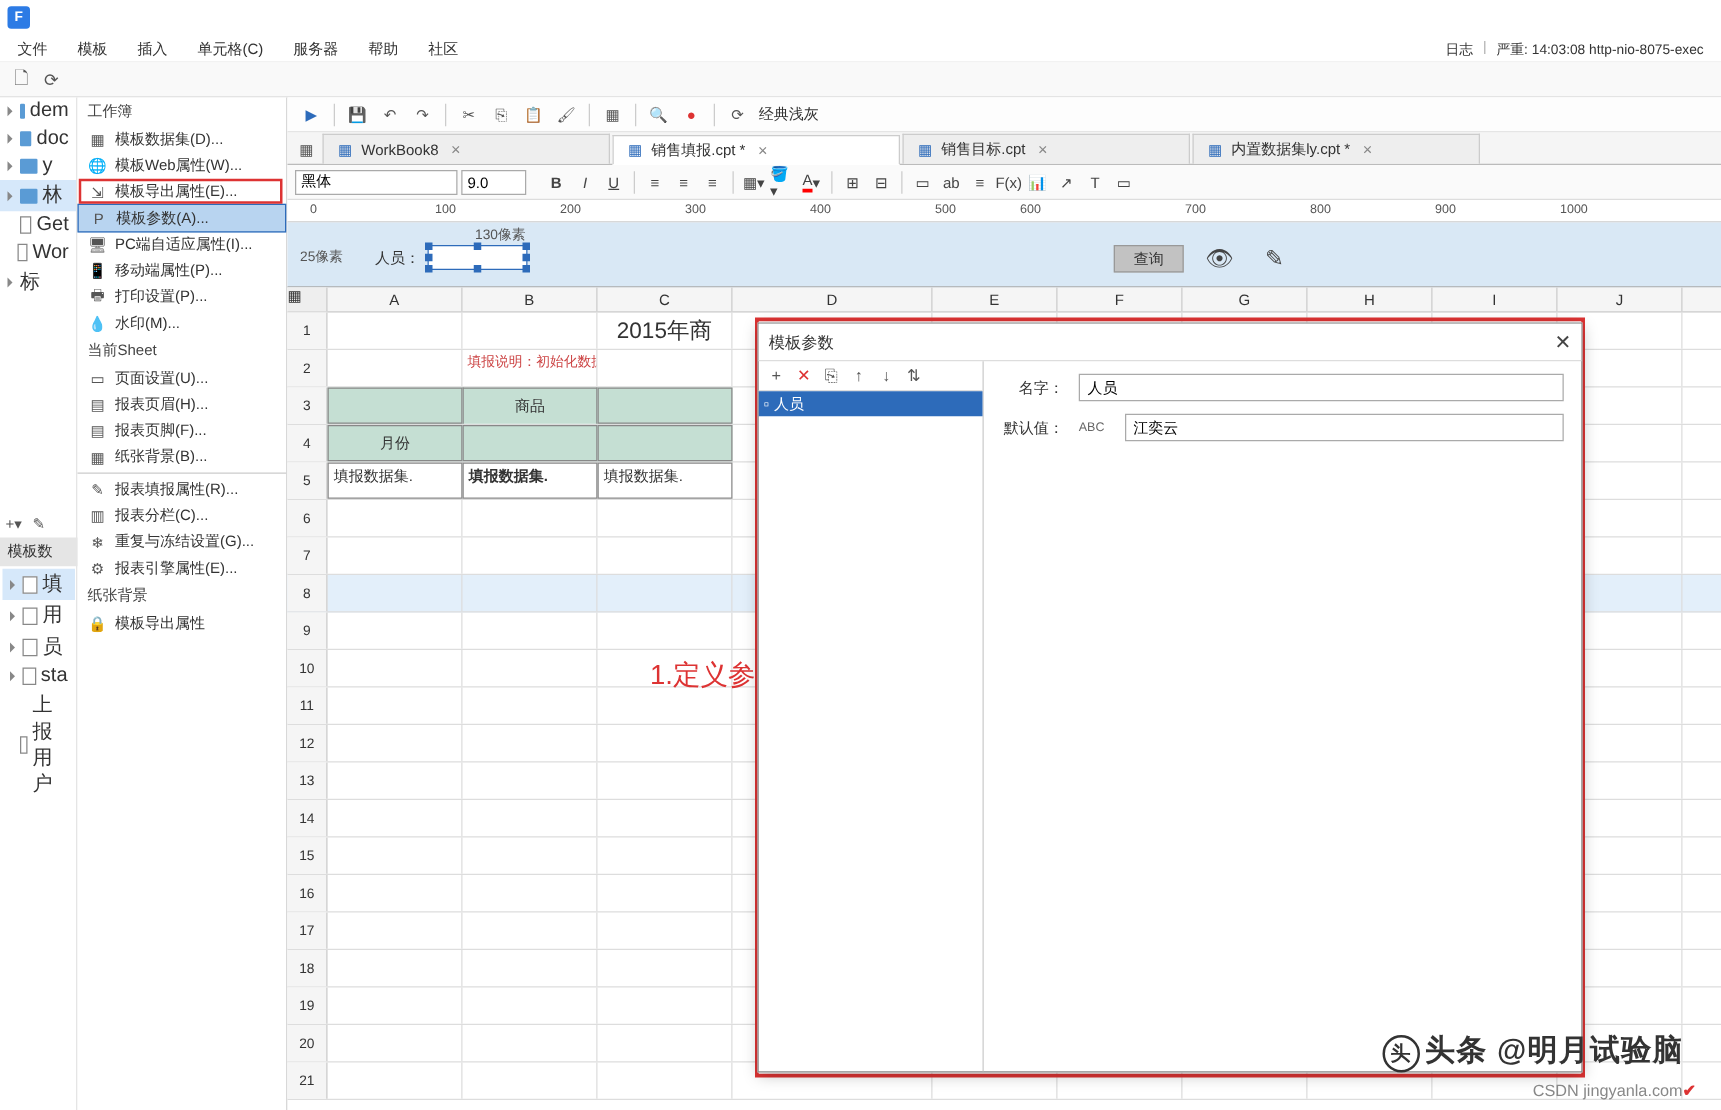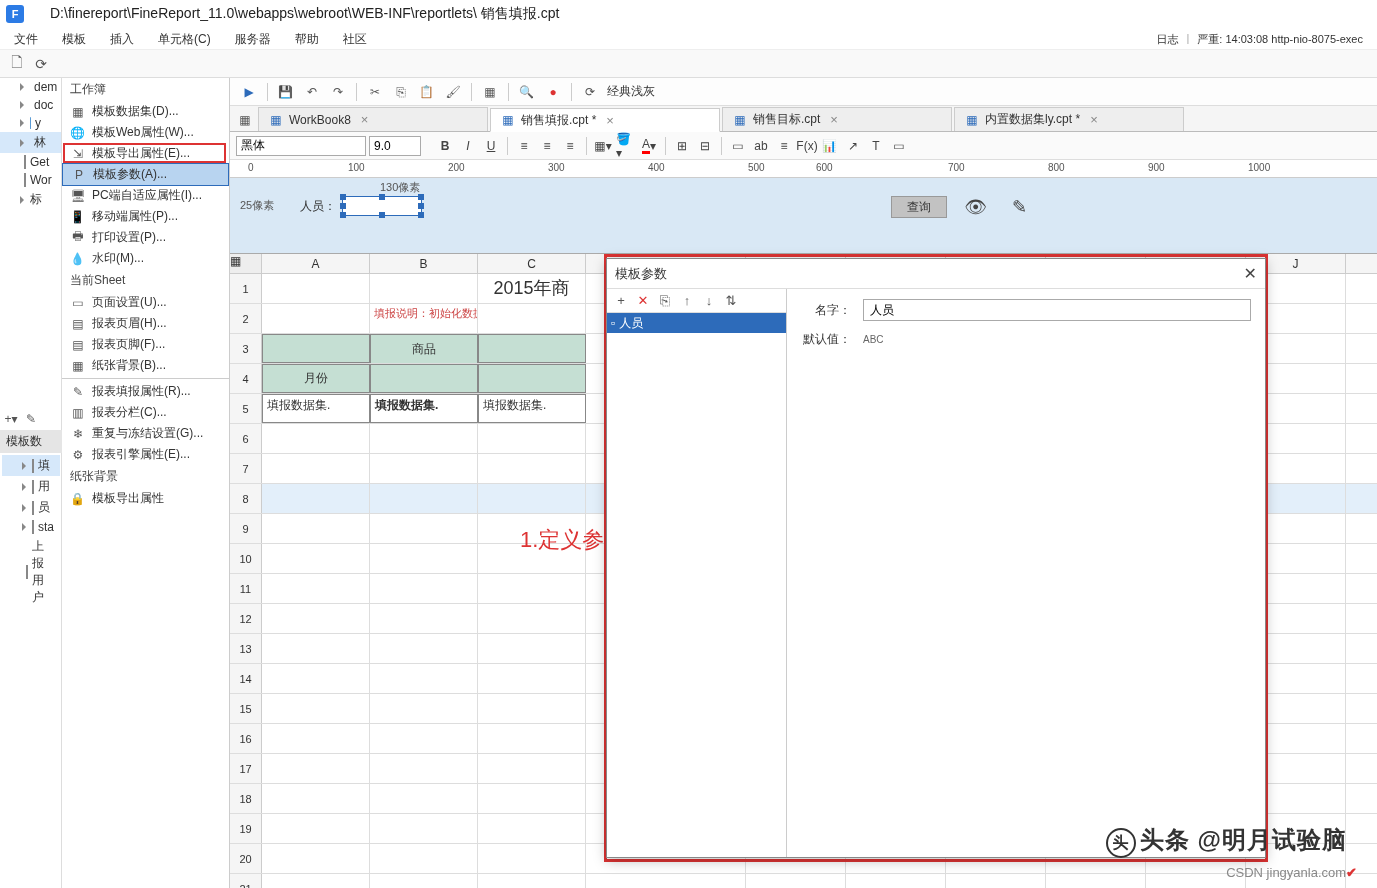--- a/index.html
+++ b/index.html
@@ -17,21 +17,21 @@
 
 .tb-row1 { height: 28px; display:flex; align-items:center; background:#f9f9f9; border-bottom:1px solid #ddd;}
 .tb-left { width: 62px; display:flex; gap:6px; padding-left:8px;}
 .tb-icon { width:18px; height:18px; color:#555; display:flex;align-items:center;justify-content:center;font-size:14px;}
 
 .main-area { display:flex; height: calc(888px - 28px - 22px - 28px); }
 .sidebar { width: 62px; border-right:1px solid #ddd; background:#fff; overflow:hidden; }
 .dropdown-col { width: 168px; background:#fff; border-right:1px solid #ccc; }
 .editor-col { flex:1; position:relative; background:#fff;}
 
-.sidebar-item { display:flex; align-items:center; gap:4px; padding:2px 20px; font-size:12px; color:#333;}
+.sidebar-item { display:flex; align-items:center; gap:4px; padding:2px 6px; font-size:16px; color:#333;}
 .sidebar-item.sel { background:#d6e8fa;}
 .folder-ic{width:14px;height:12px;background:#5a9bd5;border-radius:1px;}
 .tri{width:0;height:0;border-left:4px solid #888;border-top:4px solid transparent;border-bottom:4px solid transparent;margin-right:2px;}
 .file-ic{width:12px;height:14px;border:1px solid #888;background:#fff;}
 
 .dd-section { padding:3px 8px; font-size:12px; color:#444;}
 .dd-item { display:flex; align-items:center; gap:6px; padding:2px 8px; font-size:12px; }
 .dd-item.hi { background:#b8d4f0; border:1px solid #2d6bba; margin:-1px 0;}
 .dd-ic{width:16px;height:16px;display:flex;align-items:center;justify-content:center;color:#555;font-size:12px;}
 
@@ -49,21 +49,21 @@
 .tab-ic{width:14px;height:14px;color:#2d6bba;display:flex;align-items:center;justify-content:center;}
 
 .fmt-strip{height:28px;background:#fafafa;border-bottom:1px solid #ddd;display:flex;align-items:center;padding-left:6px;gap:3px;}
 .font-sel{width:130px;height:20px;border:1px solid #aaa;font-size:12px;padding:0 4px;background:#fff;}
 .size-sel{width:52px;height:20px;border:1px solid #aaa;font-size:12px;padding:0 4px;background:#fff;}
 .fbtn{width:20px;height:20px;display:flex;align-items:center;justify-content:center;color:#444;font-size:12px;}
 
 .ruler-h{height:18px;background:#fff;border-bottom:1px solid #ccc;position:relative;font-size:10px;color:#555;}
 .ruler-h .lbl{position:absolute;top:2px;}
 
-.param-panel{height:76px;background:#d9e8f5;border-bottom:1px solid #aaa;position:relative;}
+.param-panel{height:52px;background:#d9e8f5;border-bottom:1px solid #aaa;position:relative;}
 .param-panel .px-lbl{position:absolute;left:150px;top:2px;font-size:11px;color:#555;}
 .param-panel .px-lbl2{position:absolute;left:10px;top:20px;font-size:11px;color:#555;}
 .param-field{position:absolute;left:70px;top:18px;display:flex;align-items:center;gap:6px;}
 .param-field .lbl{font-size:12px;}
 .param-field .box{width:80px;height:20px;border:1px solid #2d6bba;background:#fff;position:relative;}
 .param-field .handle{width:6px;height:6px;background:#2d6bba;position:absolute;}
 .query-btn{position:absolute;right:430px;top:18px;width:56px;height:22px;background:#c2c2c2;color:#333;display:flex;align-items:center;justify-content:center;font-size:12px;border:1px solid #999;}
 .eye-ic{position:absolute;right:390px;top:18px;font-size:18px;color:#444;}
 .pen-ic{position:absolute;right:350px;top:18px;font-size:18px;color:#444;}
 
@@ -103,21 +103,20 @@
 .watermark1{position:absolute;right:30px;bottom:30px;font-size:24px;color:#333;font-weight:bold;z-index:200;letter-spacing:1px;}
 .wm-circle{display:inline-flex;width:30px;height:30px;border:2px solid #333;border-radius:50%;align-items:center;justify-content:center;font-size:16px;margin-right:4px;}
 .watermark2{position:absolute;right:20px;bottom:8px;font-size:13px;color:#888;z-index:200;}
 .red-check{color:#d33;font-weight:bold;}
 </style>
 </head>
 <body>
 
 <div class="title-bar">
   <div class="logo">F</div>
-  <span class="t2">D:\finereport\FineReport_11.0\webapps\webroot\WEB-INF\reportlets\      销售填报.cpt</span>
 </div>
 
 <div class="menu-bar">
   <span class="m">文件</span>
   <span class="m">模板</span>
   <span class="m">插入</span>
   <span class="m">单元格(C)</span>
   <span class="m">服务器</span>
   <span class="m">帮助</span>
   <span class="m">社区</span>
@@ -720,20 +719,21 @@
       </div>
     </div>
     <div class="dlg-right">
       <div class="dlg-row">
         <span class="lbl">名字：</span>
         <input value="人员" style="">
       </div>
       <div class="dlg-row">
         <span class="lbl">默认值：</span>
         <span class="abc">ABC</span>
+        <input value="江奕云" style="">
       </div>
     </div>
   </div>
 </div>
 
 <div class="red-box2"></div>
 <div class="anno">1.定义参数名称</div>
 
 <div class="watermark1">
   <span class="wm-circle">头</span><span>头条 @明月试验脑</span>

